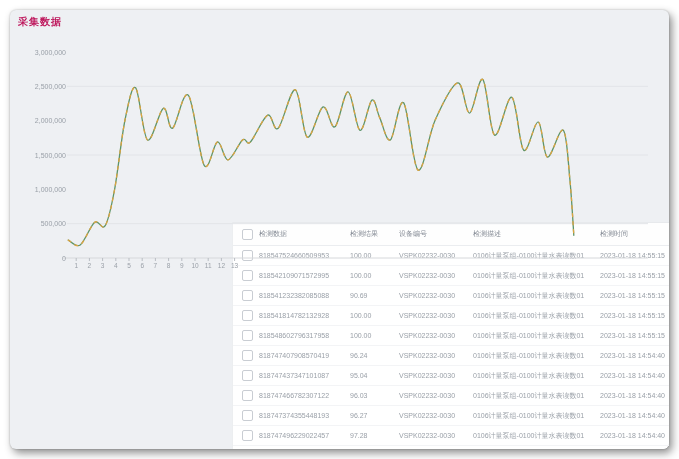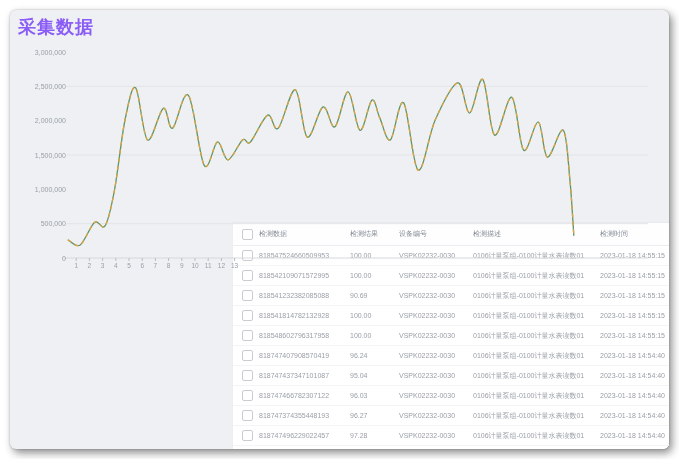--- a/index.html
+++ b/index.html
@@ -1,21 +1,21 @@
 <!DOCTYPE html>
 <html><head>
 <meta charset="utf-8">
 <style>
   html,body{margin:0;padding:0;width:679px;height:459px;background:#ffffff;
     font-family:"Liberation Sans","DejaVu Sans",sans-serif;overflow:hidden;}
   #card{position:absolute;left:10px;top:10px;width:659px;height:439px;
     background:#eef0f3;border-radius:6px;
     box-shadow:3px 4px 9px rgba(0,0,0,0.45),0 0 2px rgba(0,0,0,0.25);}
-  #page-title{position:absolute;left:8px;top:5px;font-size:18px;font-weight:bold;
-    color:#8b5cf6;letter-spacing:1px;}
+  #page-title{position:absolute;left:8px;top:5px;font-size:10px;font-weight:bold;
+    color:#be185d;letter-spacing:1px;}
   #chart-svg{position:absolute;left:0;top:0;z-index:3;pointer-events:none;}
   .ylab{font-size:7px;fill:#9aa0a8;}
   .xlab{font-size:6.5px;fill:#9aa0a8;}
   #data-table{position:absolute;left:222px;top:212px;right:0;bottom:0;
     background:#ffffff;z-index:2;border-top:1px solid #e7e9ec;
     border-left:1px solid #eceef0;border-radius:0 0 6px 0;font-size:7px;color:#9aa0a8;}
   .t-row{display:grid;grid-template-columns:24px 91px 49px 74px 127px auto;
     align-items:center;height:19px;border-bottom:1px solid #f3f4f6;}
   .t-head{height:22px;color:#868c96;border-bottom:1px solid #ebedf0;background:#fefefe;}
   .cell{padding-left:2px;white-space:nowrap;overflow:hidden;}

